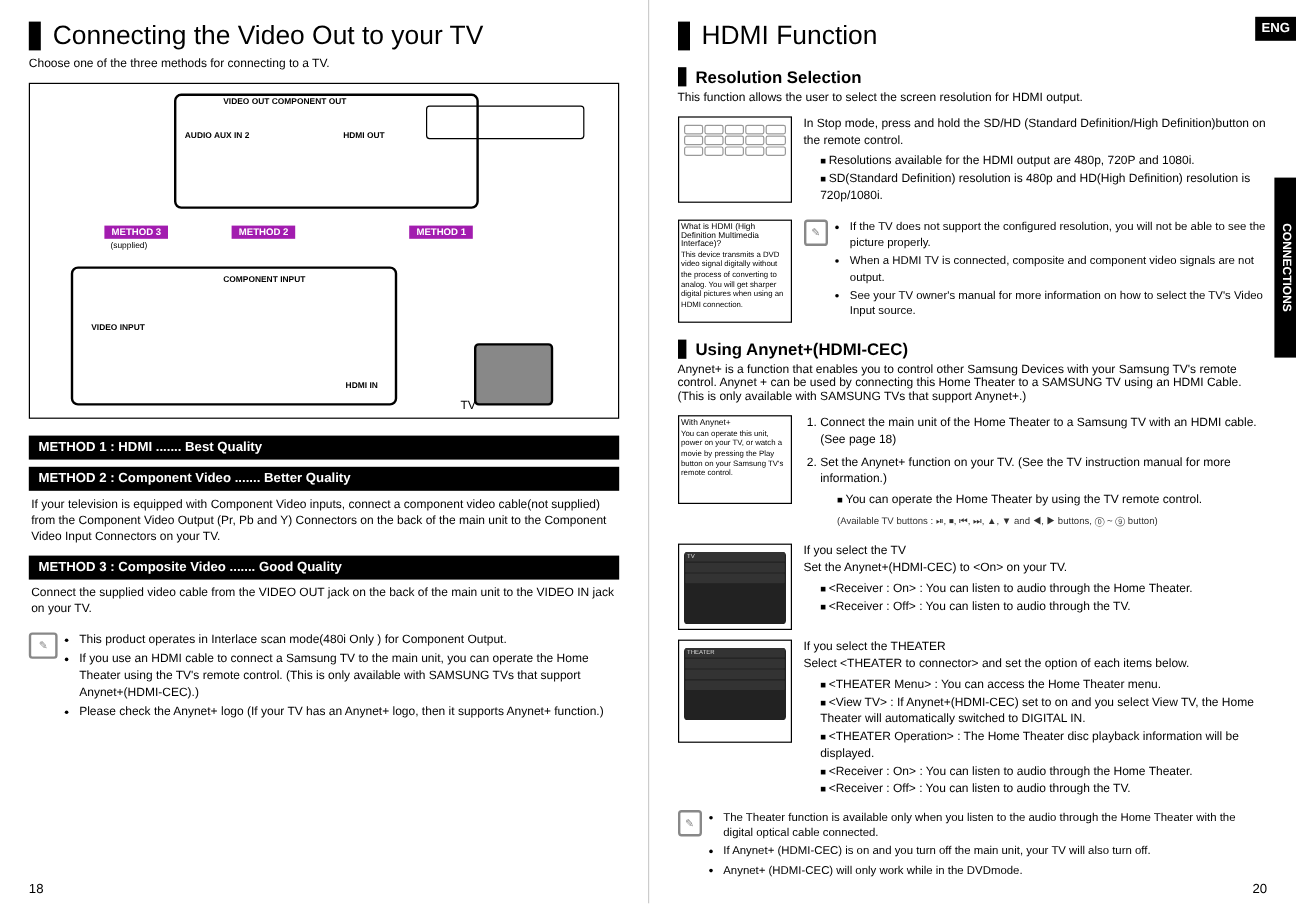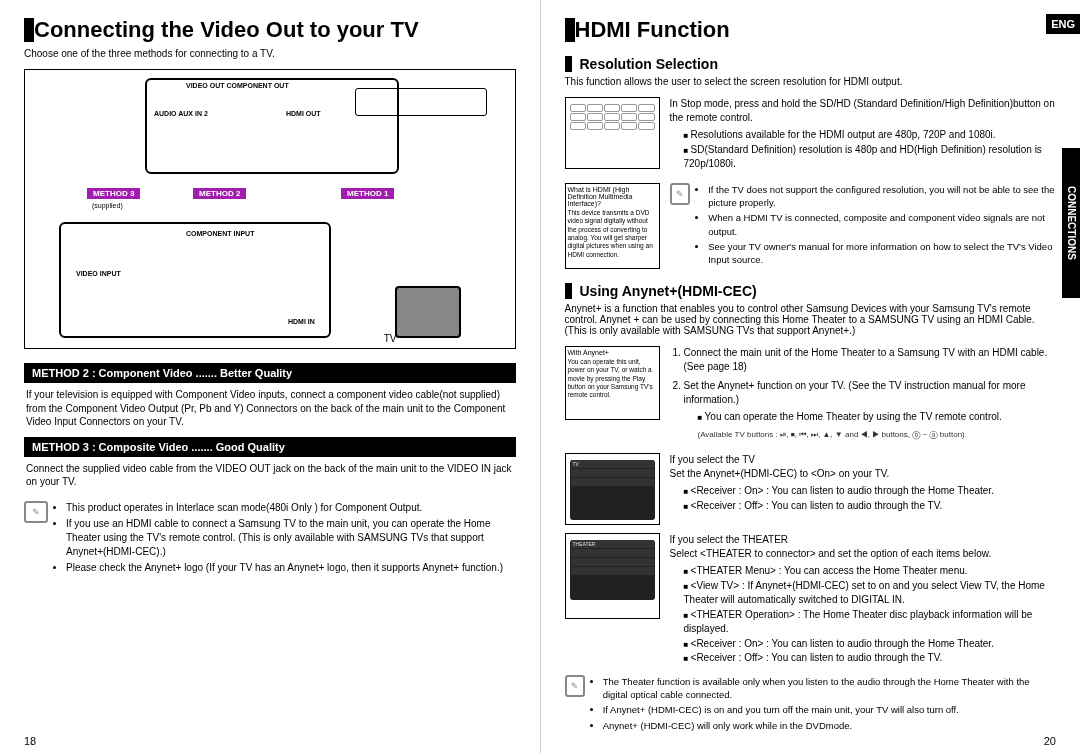--- a/index.html
+++ b/index.html
@@ -1,19 +1,19 @@
 <!DOCTYPE html>
 <html><head>
 <meta charset="utf-8">
 <style>
   body{margin:0;padding:0;font-family:Arial,Helvetica,sans-serif;background:#fff;color:#000}
   .page{width:1080px;height:753px;position:relative;display:flex}
   .col{flex:1;padding:18px 24px 8px 24px;box-sizing:border-box;position:relative}
   .col.left{border-right:1px solid #ccc}
-  .h1-bar{font-size:22px;font-weight:bold;border-left:10px solid #000;margin:0 0 6px 0;line-height:1.1}
+  .h1-bar{font-size:22px;font-weight:normal;border-left:10px solid #000;padding-left:10px;margin:0 0 6px 0;line-height:1.1}
   .tag{position:absolute;top:14px;right:0;background:#000;color:#fff;font-size:11px;font-weight:bold;padding:4px 5px}
   .side-tab{position:absolute;right:-1px;top:148px;background:#000;color:#fff;font-size:10px;font-weight:bold;padding:38px 4px;writing-mode:vertical-rl;text-orientation:mixed}
   .intro{font-size:10px;margin:4px 0 10px 0}
   .diagram{border:1px solid #000;height:278px;margin-bottom:14px;position:relative;background:#fff}
   .dbox{position:absolute;border:2px solid #000;border-radius:6px}
   .port-lbl{position:absolute;font-size:7px;font-weight:bold;background:#fff;padding:0 1px}
   .method-lbl{position:absolute;font-size:8px;font-weight:bold;background:#a21caf;color:#fff;padding:1px 6px}
   .tv-lbl{position:absolute;font-size:10px;right:118px;bottom:4px}
   .mhead{background:#000;color:#fff;font-size:11px;font-weight:bold;padding:4px 8px;margin-top:6px}
   .mbody{font-size:10px;line-height:1.35;padding:5px 2px 2px 2px}
@@ -63,20 +63,21 @@
 
       <div class="dbox" style="top:152px;left:34px;width:268px;height:112px"></div>
       <div class="port-lbl" style="top:160px;left:160px">COMPONENT INPUT</div>
       <div class="port-lbl" style="top:200px;left:50px">VIDEO INPUT</div>
       <div class="port-lbl" style="top:248px;left:262px">HDMI IN</div>
 
       <div class="tv-screen"></div>
       <span class="tv-lbl">TV</span>
     </div>
 
+    <div class="mhead">METHOD 1 : HDMI ....... Best Quality</div>
     <div class="mhead">METHOD 2 : Component Video ....... Better Quality</div>
     <div class="mbody">If your television is equipped with Component Video inputs, connect a component video cable(not supplied) from the Component Video Output (Pr, Pb and Y) Connectors on the back of the main unit to the Component Video Input Connectors on your TV.</div>
     <div class="mhead">METHOD 3 : Composite Video ....... Good Quality</div>
     <div class="mbody">Connect the supplied video cable from the VIDEO OUT jack on the back of the main unit to the VIDEO IN jack on your TV.</div>
 
     <div class="note-row">
       <span class="note-icon">✎</span>
       <div class="note-content">
         <ul class="bullets" style="margin:0;padding-left:14px">
           <li>This product operates in Interlace scan mode(480i Only ) for Component Output.</li>

